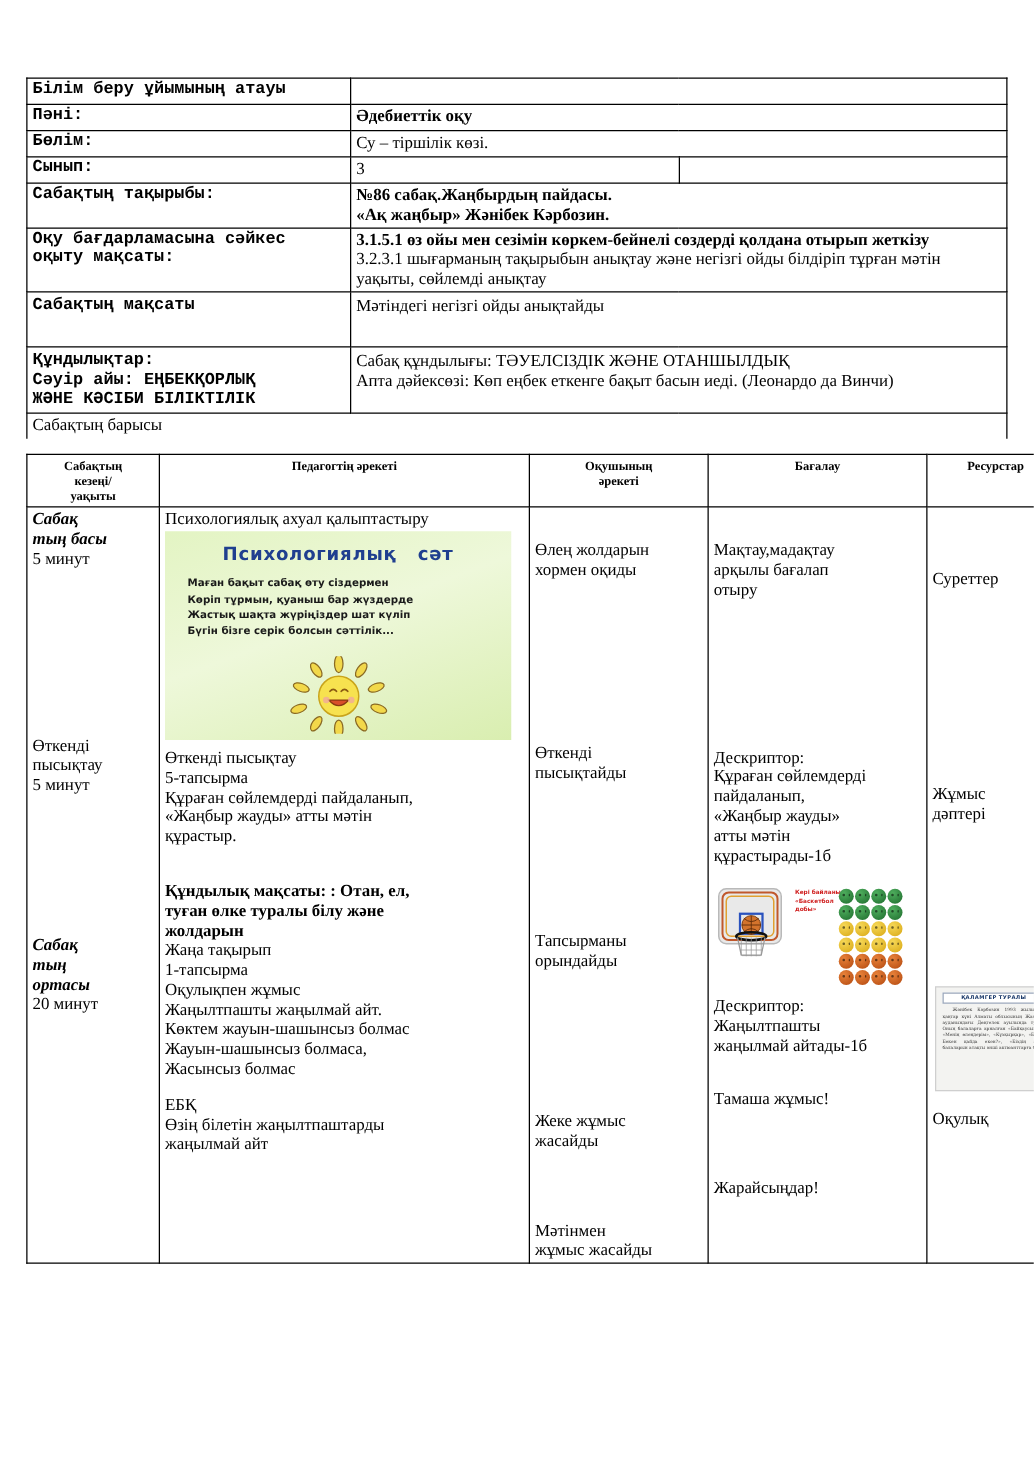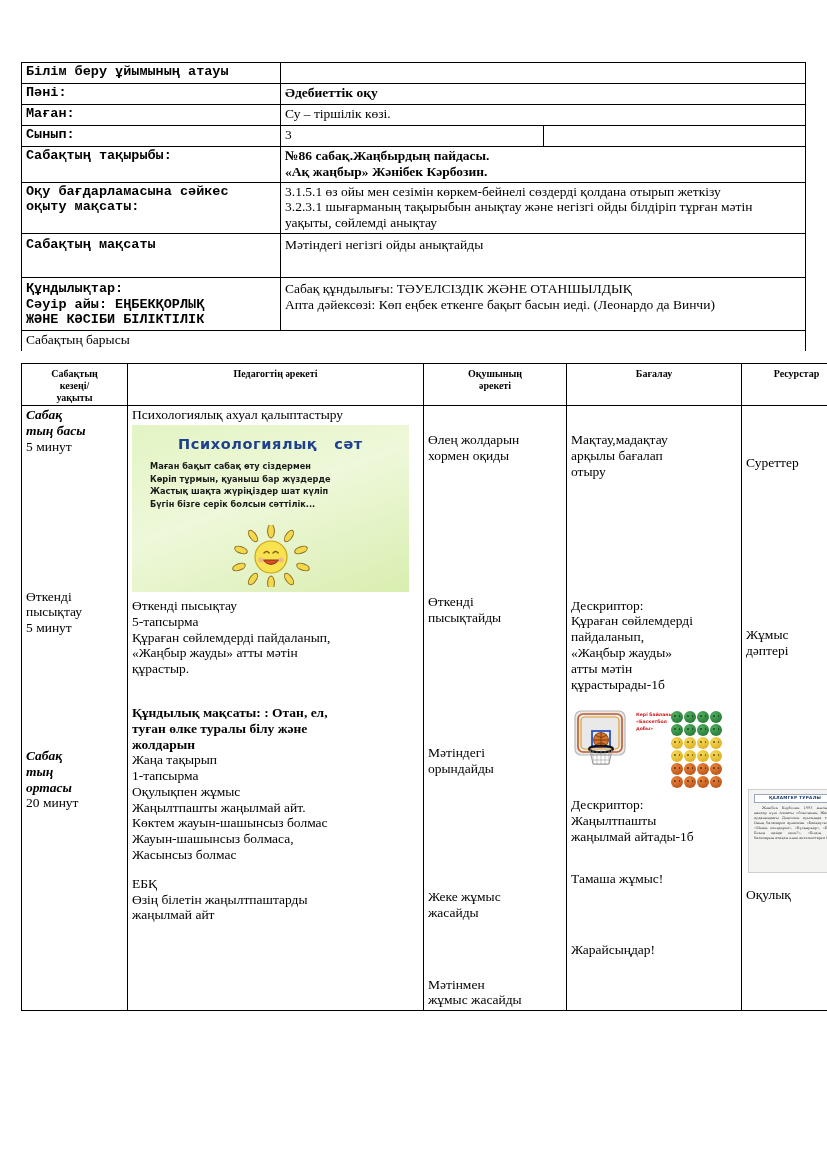--- a/index.html
+++ b/index.html
@@ -33,21 +33,21 @@
     padding: 1px 4px 2px 4px;
     font-size: 13.5px;
     line-height: 1.17;
   }
   .b { font-weight: bold; }
   .bi { font-weight: bold; font-style: italic; }
 
   
   .info td { height: 17px; }
   .info .lbl { width: 250px; font-weight: bold; font-family: Liberation Mono, monospace; }
-  .justify { text-align: justify; text-align-last: left; }
+  .justify { text-align: justify; text-align-last: left; font-weight: bold; }
   .pad-t { padding-top: 3px; }
 
   
   .flow { margin-top: 0; }
   .flow .hdr td {
     text-align: center;
     font-weight: bold;
     vertical-align: top;
     padding-top: 4px;
     font-size: 10px;
@@ -182,21 +182,21 @@
     <tbody>
         <tr>
       <td class="lbl">Білім беру ұйымының атауы</td>
       <td colspan="2"></td>
     </tr>
     <tr>
       <td class="lbl">Пәні:</td>
       <td colspan="2" class="b">Әдебиеттік оқу</td>
     </tr>
     <tr>
-      <td class="lbl">Маған:</td>
+      <td class="lbl">Бөлім:</td>
       <td colspan="2">Су – тіршілік көзі.</td>
     </tr>
     <tr>
       <td class="lbl">Сынып:</td>
       <td style="width:245px">3</td>
       <td></td>
     </tr>
     <tr>
       <td class="lbl">Сабақтың тақырыбы:</td>
       <td colspan="2">
@@ -339,21 +339,21 @@
       <td class="c-pupil">
         <div style="height:25px"></div>
         <div>Өлең жолдарын</div>
         <div>хормен оқиды</div>
 
         <div style="height:130px"></div>
         <div>Өткенді</div>
         <div>пысықтайды</div>
 
         <div style="height:120px"></div>
-        <div>Мәтіндегі</div>
+        <div>Тапсырманы</div>
         <div>орындайды</div>
 
         <div style="height:112px"></div>
         <div>Жеке жұмыс</div>
         <div>жасайды</div>
 
         <div style="height:56px"></div>
         <div>Мәтінмен</div>
         <div>жұмыс жасайды</div>
       </td>

